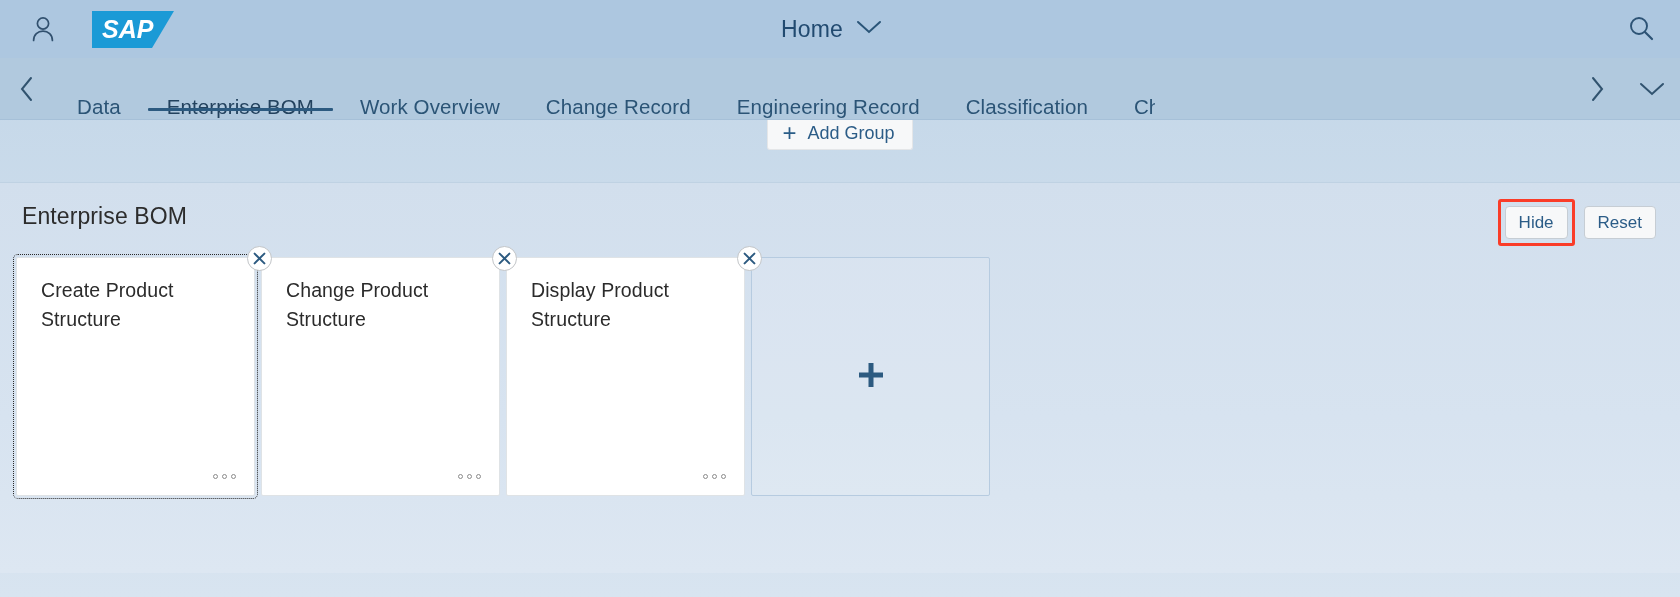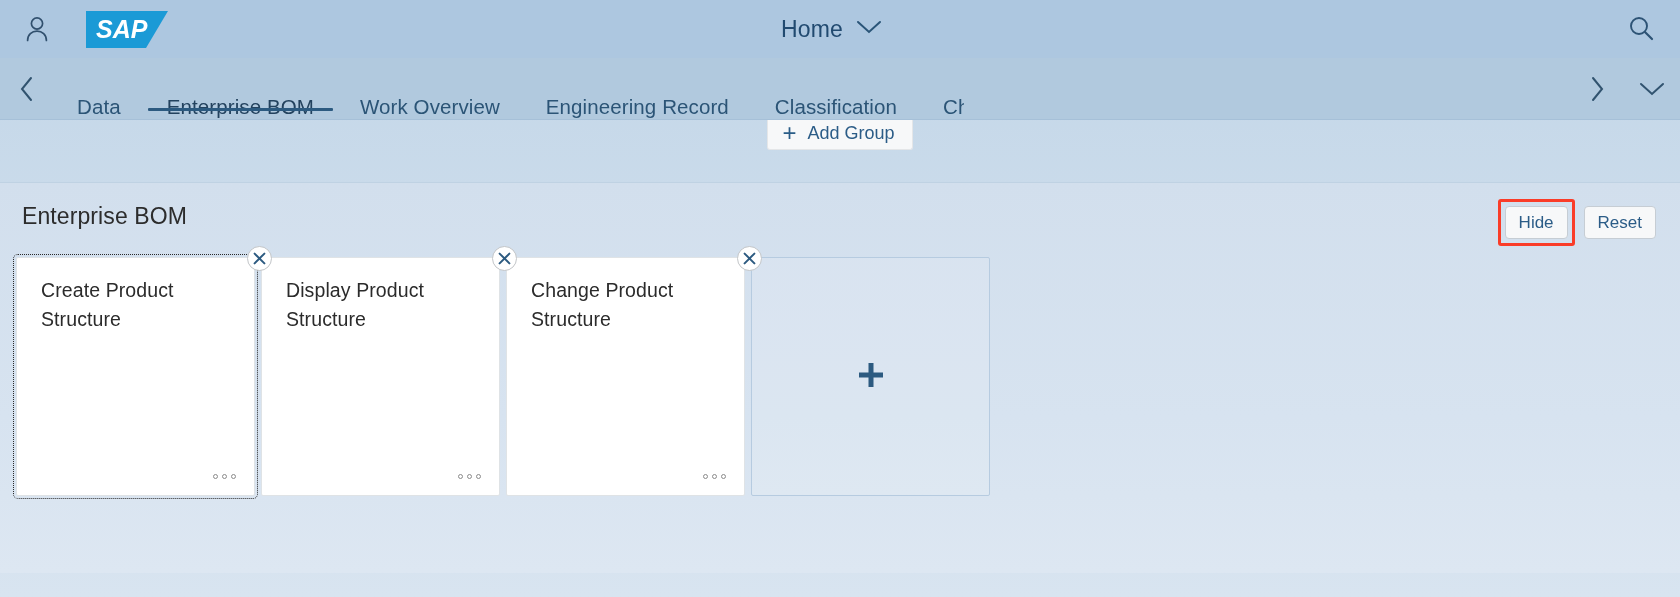--- a/index.html
+++ b/index.html
@@ -23,21 +23,21 @@
     background: linear-gradient(to bottom, #c2d6e8 0%, #cfdeec 55%, #d8e4f0 100%);
   }
 
   
   .shell-header {
     position: relative;
     height: 58px;
     background: #adc7e0;
     display: flex;
     align-items: center;
-    padding: 0 22px;
+    padding: 0 28px;
   }
 
   .user-icon {
     width: 30px;
     height: 30px;
     flex: 0 0 auto;
     color: #31506e;
     display: flex;
     align-items: center;
     justify-content: center;
@@ -390,20 +390,23 @@
       <div class="tab">
           <span>Data</span>
         </div>
       <div class="tab selected">
           <span>Enterprise BOM</span>
         </div>
       <div class="tab">
           <span>Work Overview</span>
         </div>
       <div class="tab">
+          <span>Change Record</span>
+        </div>
+      <div class="tab">
           <span>Engineering Record</span>
         </div>
       <div class="tab">
           <span>Classification</span>
         </div>
       <div class="tab clipped">
           <span>Cha</span>
         </div>
     </div>
 
@@ -453,37 +456,37 @@
         </div>
         <div class="tile-close">
           <svg width="13" height="13" viewBox="0 0 13 13" fill="none" aria-hidden="true">
             <path d="M1.6 1.6 L11.4 11.4 M11.4 1.6 L1.6 11.4" stroke="#2c5a80" stroke-width="2" stroke-linecap="round"></path>
           </svg>
         </div>
       </div>
 
       <div class="tile-slot">
         <div class="tile">
-          <div class="tile-title">Display Product Structure</div>
+          <div class="tile-title">Change Product Structure</div>
           <div class="tile-dots">
               <i></i>
               <i></i>
               <i></i>
             </div>
         </div>
         <div class="tile-close">
           <svg width="13" height="13" viewBox="0 0 13 13" fill="none" aria-hidden="true">
             <path d="M1.6 1.6 L11.4 11.4 M11.4 1.6 L1.6 11.4" stroke="#2c5a80" stroke-width="2" stroke-linecap="round"></path>
           </svg>
         </div>
       </div>
 
       <div class="tile-slot">
         <div class="tile">
-          <div class="tile-title">Change Product Structure</div>
+          <div class="tile-title">Display Product Structure</div>
           <div class="tile-dots">
               <i></i>
               <i></i>
               <i></i>
             </div>
         </div>
         <div class="tile-close">
           <svg width="13" height="13" viewBox="0 0 13 13" fill="none" aria-hidden="true">
             <path d="M1.6 1.6 L11.4 11.4 M11.4 1.6 L1.6 11.4" stroke="#2c5a80" stroke-width="2" stroke-linecap="round"></path>
           </svg>

